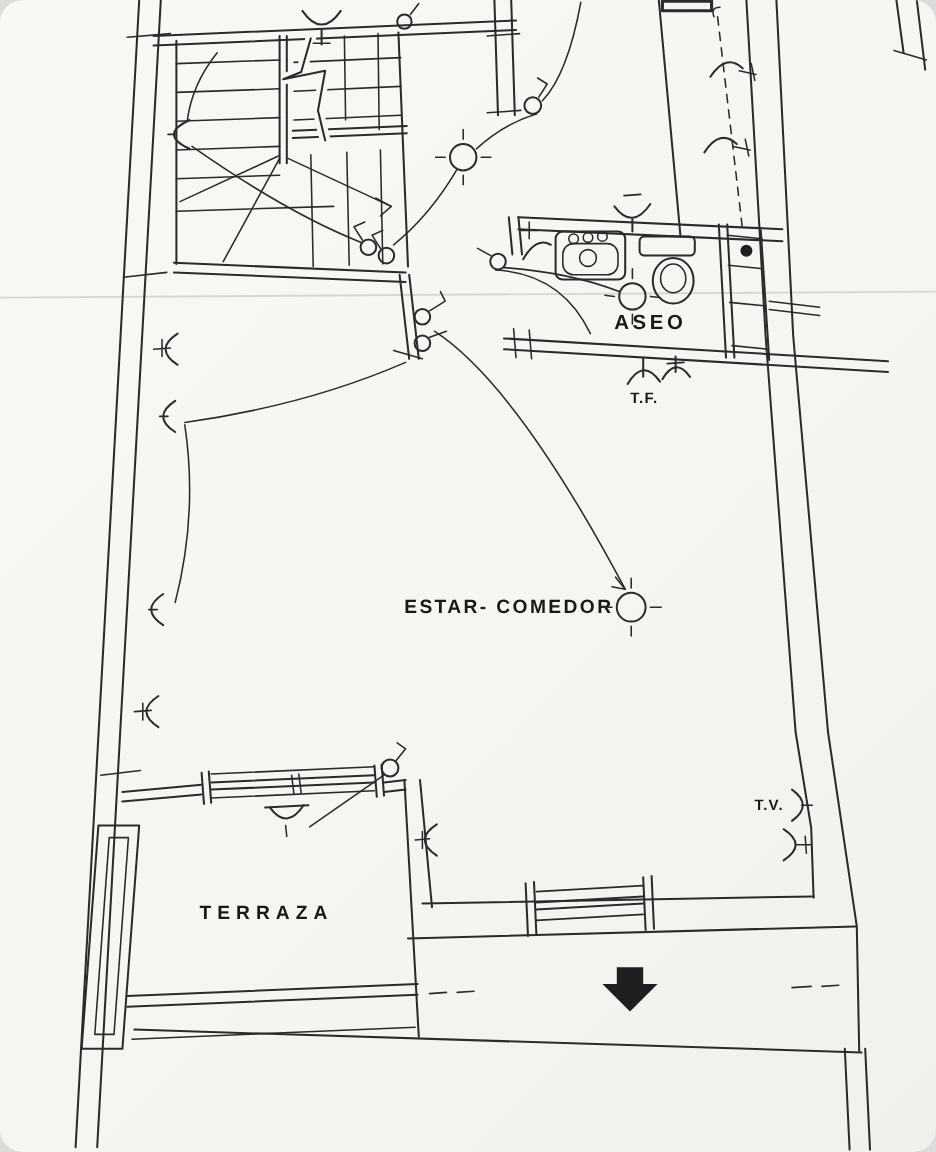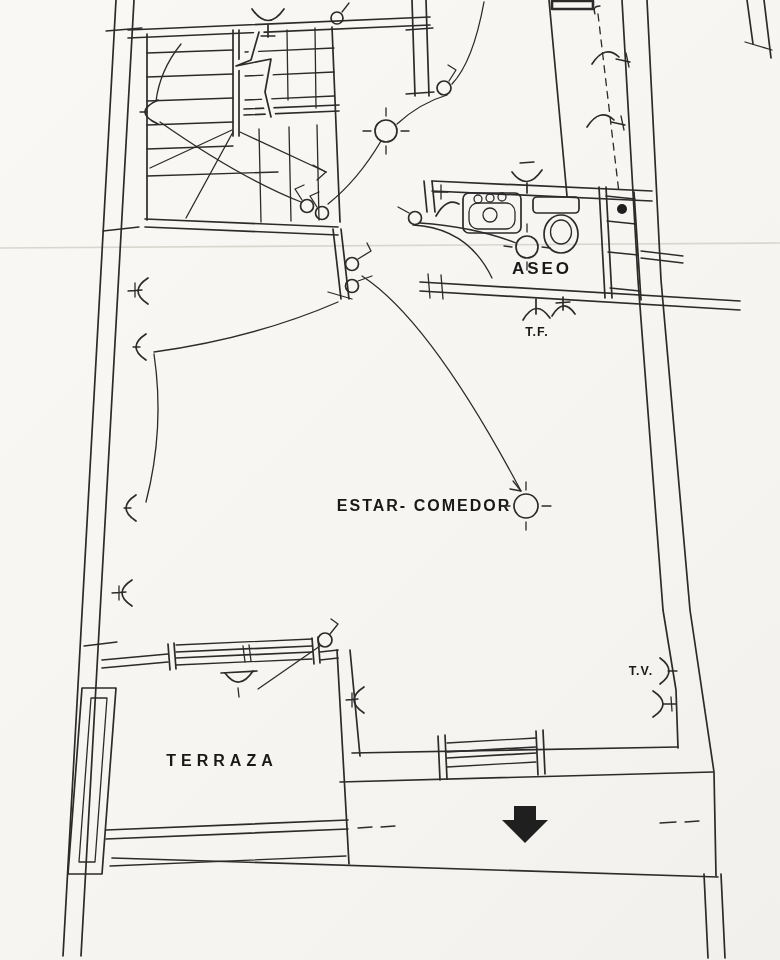--- a/index.html
+++ b/index.html
@@ -1,18 +1,19 @@
 <!DOCTYPE html>
 <html><head>
 <meta charset="utf-8">
 <style>
   html,body{margin:0;padding:0;background:#dcdcda;}
   .page{
     position:relative;width:780px;height:960px;overflow:hidden;
     background:linear-gradient(135deg,#f9f8f5 0%,#f6f5f1 55%,#f1f0ec 100%);
+    border-radius:19px;
   }
   svg{display:block;}
   .ink{stroke:#2b2b2b;stroke-width:1.7;fill:none;stroke-linecap:round;stroke-linejoin:round;}
   .thin{stroke-width:1.3;}
   .thick{stroke-width:2.6;}
   .fillink{fill:#1f1f1f;stroke:none;}
   .paperline{stroke:#d9d6cf;stroke-width:1.6;fill:none;}
   .mask{stroke:#f8f7f4;stroke-width:9;fill:none;stroke-linecap:round;}
   .dash{stroke-dasharray:7 6;}
   text.lbl{

